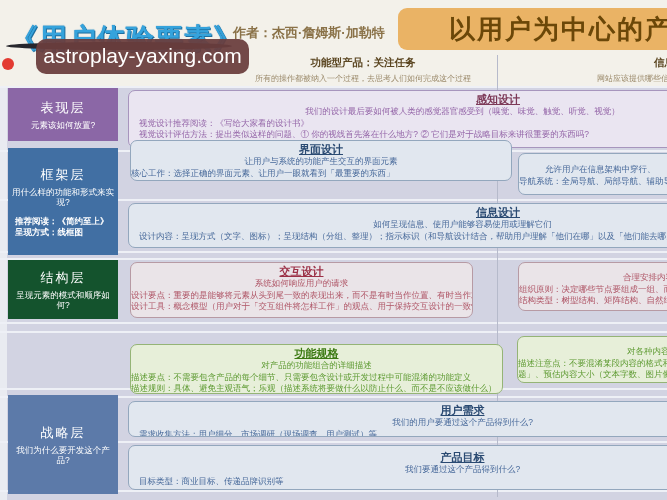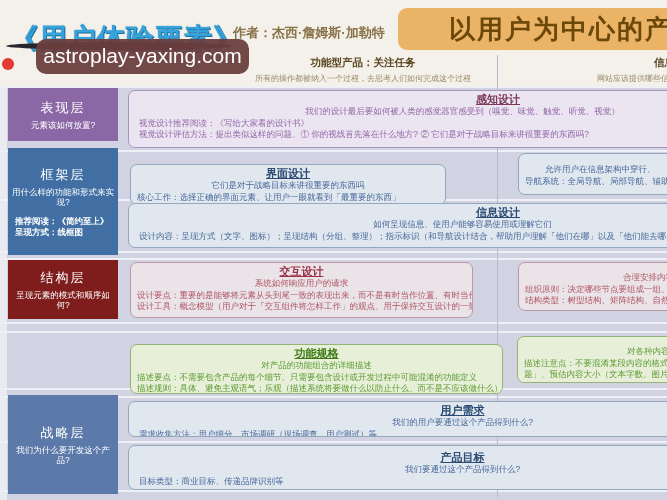--- a/index.html
+++ b/index.html
@@ -26,28 +26,28 @@
   .col-left{left:238px;width:250px;text-align:center;}
   .col-right{left:597px;width:400px;text-align:left;}
   .col-right .ct{margin-left:57px;}
 
   .layer{position:absolute;left:8px;width:110px;color:#fff;display:flex;flex-direction:column;
     justify-content:center;align-items:center;text-align:center;}
   .layer .lname{font-size:13px;font-weight:normal;letter-spacing:2px;}
   .layer .lq{font-size:8.5px;margin-top:3px;line-height:10px;padding:0 3px;}
   .layer .lnote{font-size:8.5px;font-weight:bold;align-self:flex-start;text-align:left;padding-left:7px;line-height:11px;}
   .layer .lnote.first{margin-top:9px;}
-  .l-purple{background:#8b67a6;} .l-blue{background:#416fa3;} .l-red{background:#7f1d1d;}
+  .l-purple{background:#8b67a6;} .l-blue{background:#416fa3;} .l-red{background:#14532d;}
   .l-green{background:#63a11c;} .l-slate{background:#5c7aa9;justify-content:center;}
 
   .box{position:absolute;border:1px solid;border-radius:7px;overflow:hidden;white-space:nowrap;box-sizing:border-box;}
   .box .bt{font-size:11px;line-height:13px;font-weight:bold;text-decoration:underline;text-align:center;margin-top:2px;}
   .box .bl{font-size:8.5px;line-height:11.5px;}
   .c{text-align:center;}
-  .l{text-align:left;padding-left:6px;}
+  .l{text-align:left;}
   .pl10{padding-left:10px;}
   .pl26{padding-left:26px;}
   .pl104{padding-left:104px;}
   .pl109{padding-left:109px;}
   .b-purple{background:#eae5f1;border-color:#a795bd;color:#9465a8;}
   .b-purple .bt{color:#7d3a58;}
   .b-blue{background:#e1e7ef;border-color:#93a7bd;color:#47699a;}
   .b-blue .bt{color:#2a4a72;}
   .b-red{background:#eae4e8;border-color:#b79aa4;color:#af5566;}
   .b-red .bt{color:#9c3147;}
@@ -109,23 +109,23 @@
     <div class="lq">我们为什么要开发这个产品?</div>
   </div>
 
   <div class="box b-purple" style="left:128px;top:90px;width:740px;height:58px">
     <div class="bt">感知设计</div>
     <div class="bl c" style="width:667px">我们的设计最后要如何被人类的感觉器官感受到（嗅觉、味觉、触觉、听觉、视觉）</div>
     <div class="bl l pl10">视觉设计推荐阅读：《写给大家看的设计书》</div>
     <div class="bl l pl10">视觉设计评估方法：提出类似这样的问题、① 你的视线首先落在什么地方? ② 它们是对于战略目标来讲很重要的东西吗?</div>
   </div>
 
-  <div class="box b-blue" style="left:130px;top:164px;width:316px;height:41px">
+  <div class="box b-blue" style="left:130px;top:140px;width:382px;height:41px">
     <div class="bt">界面设计</div>
-    <div class="bl c">它们是对于战略目标来讲很重要的东西吗</div>
+    <div class="bl c">让用户与系统的功能产生交互的界面元素</div>
     <div class="bl l">核心工作：选择正确的界面元素、让用户一眼就看到「最重要的东西」</div>
   </div>
 
   <div class="box b-blue" style="left:518px;top:153px;width:160px;height:42px;padding-top:10px">
     <div class="bl l pl26">允许用户在信息架构中穿行、</div>
     <div class="bl l">导航系统：全局导航、局部导航、辅助导航、</div>
   </div>
 
   <div class="box b-blue" style="left:128px;top:203px;width:740px;height:45px">
     <div class="bt">信息设计</div>

